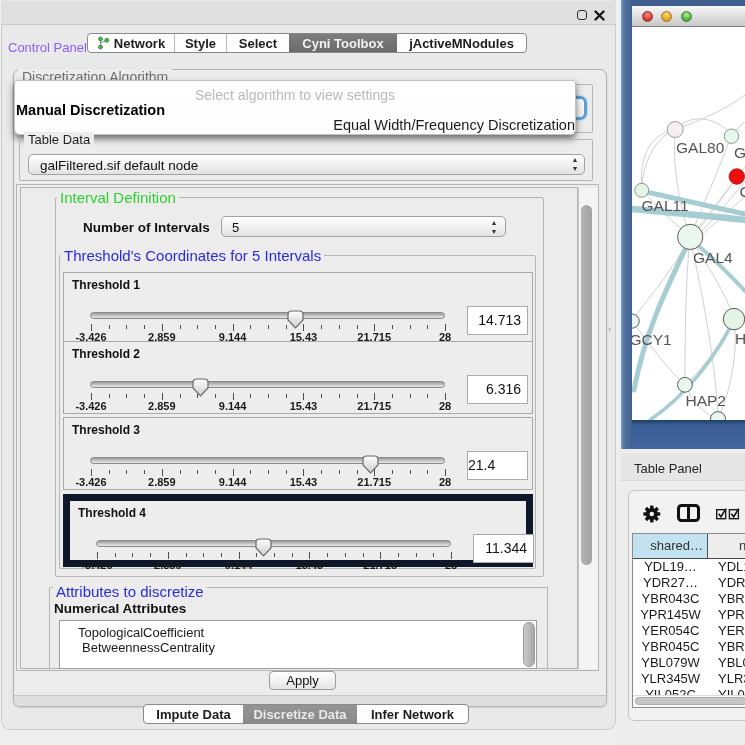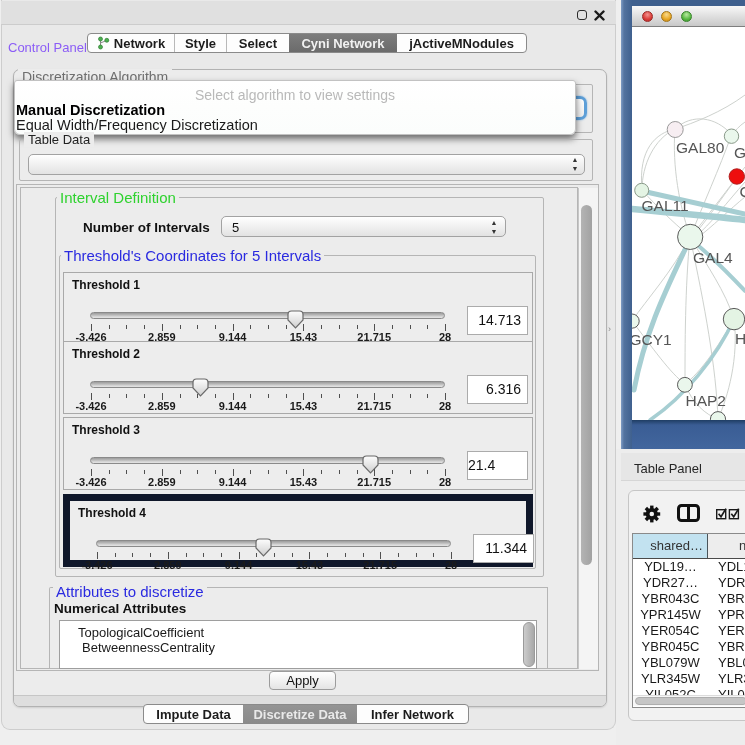--- a/index.html
+++ b/index.html
@@ -23,40 +23,41 @@
 <div class="abs" id="toptabs" style="left:87px; top:33px; width:440px; height:20px; background:#fdfdfd; border:1px solid #8a8a8a; border-radius:4px; display:flex; font-size:13px; font-weight:bold; color:#1c1c1c; overflow:hidden;">
   <div style="width:87px; display:flex; align-items:center; justify-content:center; border-right:1px solid #b9b9b9;">
     <svg width="13" height="14" viewBox="0 0 13 14" style="margin-right:4px;">
       <path d="M3.5 3.5 L3.5 10.5 M3.5 7 L9.5 4.5" stroke="#8a8a8a" stroke-width="1" fill="none"></path>
       <circle cx="3.5" cy="3" r="2" fill="#4caf50" stroke="#2e7d32" stroke-width="0.7"></circle>
       <circle cx="3.5" cy="11" r="2" fill="#4caf50" stroke="#2e7d32" stroke-width="0.7"></circle>
       <circle cx="9.8" cy="4.3" r="2" fill="#4caf50" stroke="#2e7d32" stroke-width="0.7"></circle>
     </svg>Network</div>
   <div style="width:52px; display:flex; align-items:center; justify-content:center; border-right:1px solid #b9b9b9;">Style</div>
   <div style="width:62px; display:flex; align-items:center; justify-content:center;">Select</div>
-  <div style="width:108px; display:flex; align-items:center; justify-content:center; background:linear-gradient(#7d7d7d,#6b6b6b); color:#f2f2f2;">Cyni Network</div>
+  <div style="width:108px; display:flex; align-items:center; justify-content:center; background:linear-gradient(#7d7d7d,#6b6b6b); color:#f2f2f2;">Cyni Toolbox</div>
   <div style="flex:1; display:flex; align-items:center; justify-content:center;">jActiveMNodules</div>
 </div>
 
 <div class="abs" style="left:13px; top:69px; width:594px; height:638px; background:#ececec; border:1px solid #b2b2b2; border-radius:7px; box-shadow:0 1px 2px rgba(0,0,0,0.12);"></div>
 
 <div class="abs" style="left:19px; top:84px; width:574px; height:49px; border:1px solid #b5b5b5; border-radius:2px;"></div>
 <div class="abs" style="left:18px; top:69px; font-size:14px; color:#6f6f6f; background:#ececec; padding:0 4px;">Discretization Algorithm</div>
 
 <div class="abs" style="left:563px; top:96px; width:24px; height:24px; border:3px solid #5d9fd8; border-radius:7px; background:linear-gradient(#ffffff,#eeeeee); box-shadow:0 0 2px #7ab2e2;"></div>
 
 <div class="abs" id="popup" style="left:14px; top:80px; width:562px; height:55px; background:linear-gradient(#ffffff,#fdfefd 50%,#fbfdfc); border:1px solid #c2c2c2; border-radius:3px 3px 6px 6px; box-shadow:0 4px 7px rgba(0,0,0,0.55); font-size:14.5px;">
   <div style="height:22px; color:#b9b9b9; text-align:center; padding-top:6px; font-size:14px;">Select algorithm to view settings</div>
   <div style="height:14.5px; color:#000; font-weight:bold; padding-left:1px; line-height:14px;">Manual Discretization</div>
-  <div style="height:14.5px; color:#1a1a1a; padding-left:1px; line-height:15px;">Equal Width/Frequency Discretization</div>
+  <div style="height:14.5px; color:#1a1a1a; padding-left:15px; line-height:15px;text-align:right;">Equal Width/Frequency Discretization</div>
 </div>
 
 <div class="abs" style="left:19px; top:139px; width:574px; height:42px; border:1px solid #b5b5b5; border-radius:2px;"></div>
 <div class="abs" style="left:24px; top:132px; font-size:13px; color:#222; background:#ececec; padding:0 4px;">Table Data</div>
 <div class="abs combo" style="left:28px; top:154px; width:557px; height:21px; background:linear-gradient(#ffffff,#e2e2e2); border:1px solid #a2a2a2; border-radius:5px;">
+  <span style="position:absolute; left:11px; top:3px; font-size:13.5px; color:#111;">galFiltered.sif default node</span>
   <span style="position:absolute; right:4px; top:0px; width:10px; height:18px; font-size:7px; color:#333; line-height:9px; text-align:center;">▲<br>▼</span>
 </div>
 
 <div class="abs" style="left:16px; top:184px; width:583px; height:487px; border:1px solid #b5b5b5;"></div>
 <div class="abs" style="left:20px; top:187px; width:558px; height:482px; border:1px solid #b5b5b5; background:#ececec;"></div>
 
 <div class="abs" style="left:578px; top:188px; width:20px; height:481px; background:#f4f4f4; border-left:1px solid #c6c6c6;"></div>
 <div class="abs" style="left:581px; top:205px; width:11px; height:360px; background:linear-gradient(90deg,#b4b4b4,#a2a2a2); border-radius:6px;"></div>
 
 <div class="abs" style="left:55px; top:197px; width:489px; height:380px; border:1px solid #b5b5b5; border-radius:2px;"></div>

